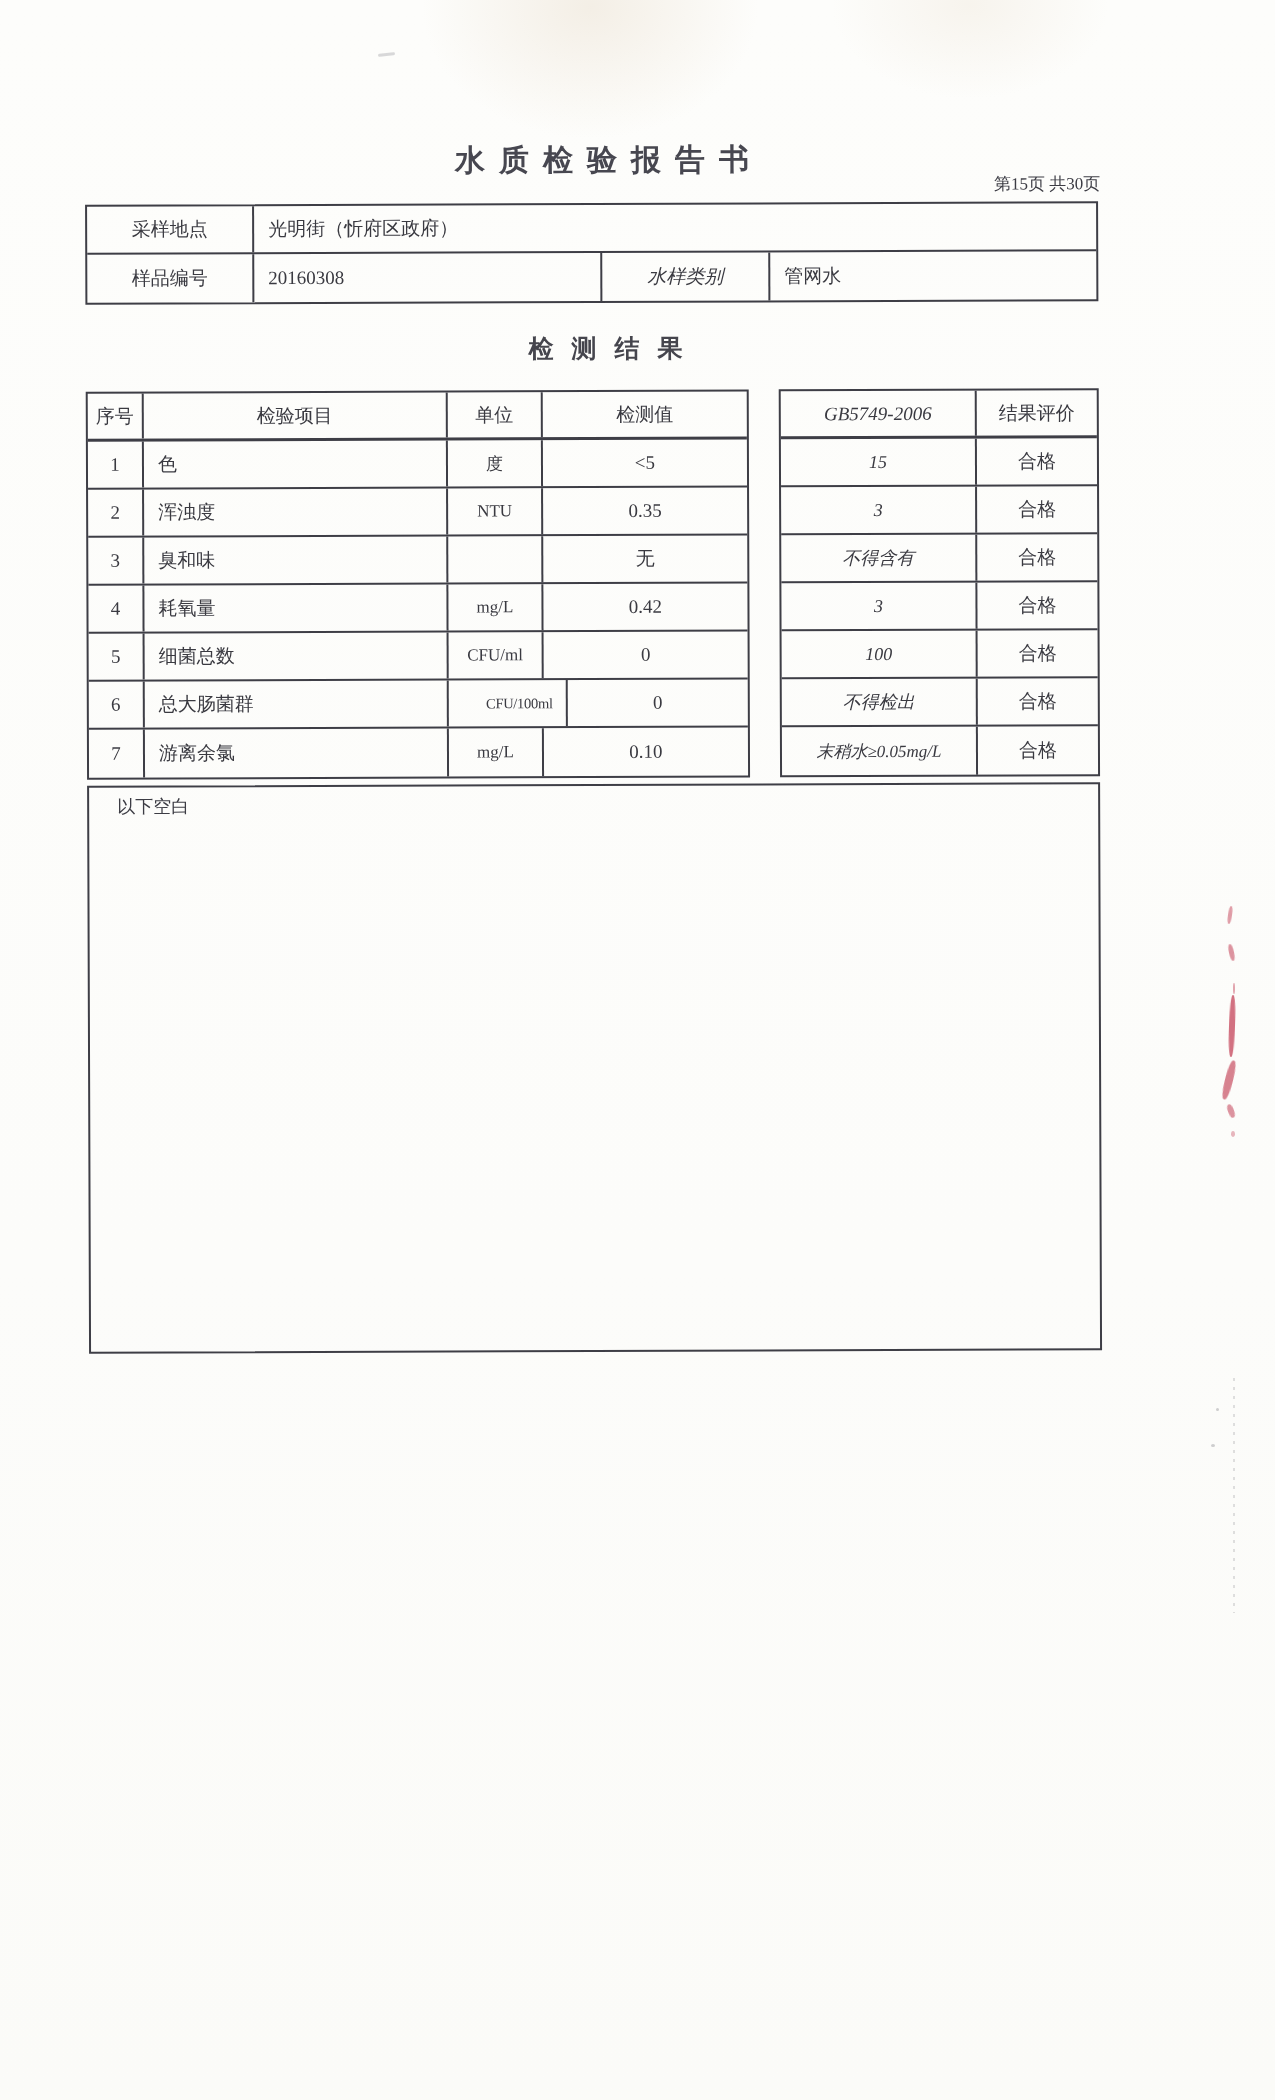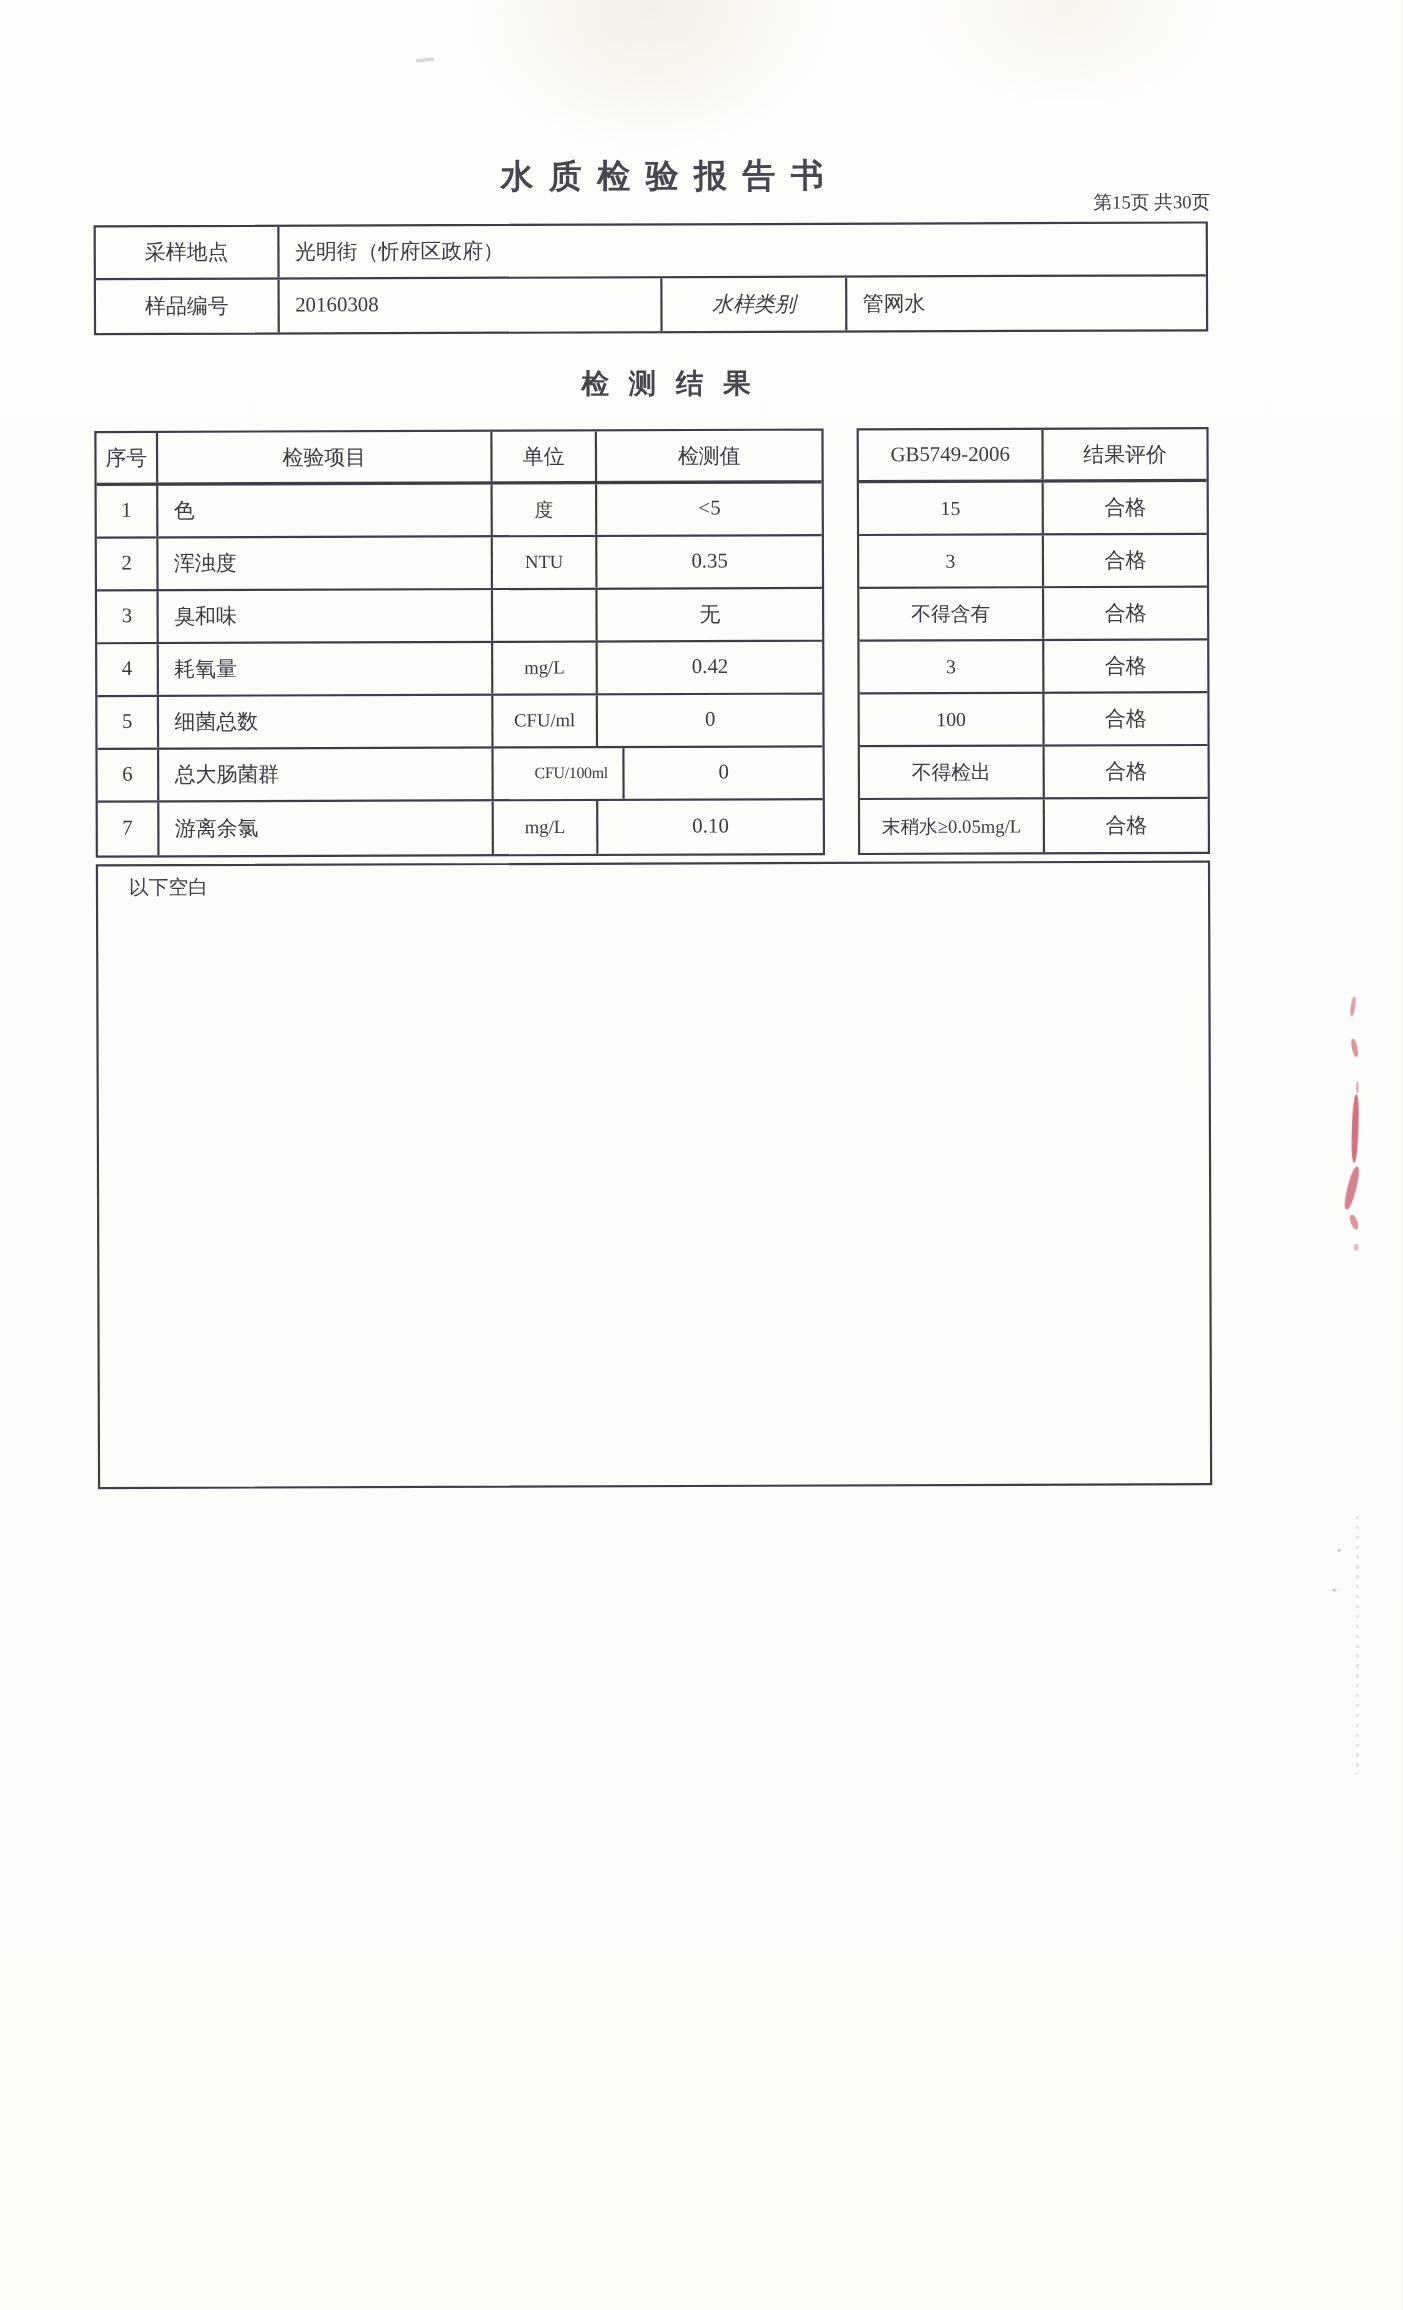--- a/index.html
+++ b/index.html
@@ -62,21 +62,21 @@
   
   .tL{top:390px;left:87px;width:663px;}
   .tL .no{width:56px;font-family:Liberation Serif, serif;}
   .tL .item{width:304px;}
   .tL .unit{width:95px;font-size:17px;}
   .tL .val{flex:1;}
   .tL .trow:not(.hdr) .item{justify-content:flex-start;padding-left:14px;}
   .unit.condensed{font-size:14.5px;letter-spacing:-0.3px;margin-left:24px;}
 
   .tR{top:390px;left:780px;width:320px;}
-  .tR .std{width:168px;font-size:18px;}
+  .tR .std{width:196px;font-size:18px;font-style:italic;}
   .tR .eval{flex:1;}
 
   
   .blank-box{position:absolute;top:784px;left:87px;width:1013px;height:568px;
     border:2px solid #3e3e46;box-sizing:border-box;}
   .blank-note{position:absolute;top:7px;left:28px;font-size:18px;color:#3c3c44;}
 
   
   .ink{position:absolute;background:#c84f63;border-radius:45%;filter:blur(.6px);}
   .ink.m1{left:1228px;top:906px;width:4px;height:18px;opacity:.55;transform:rotate(8deg);}

